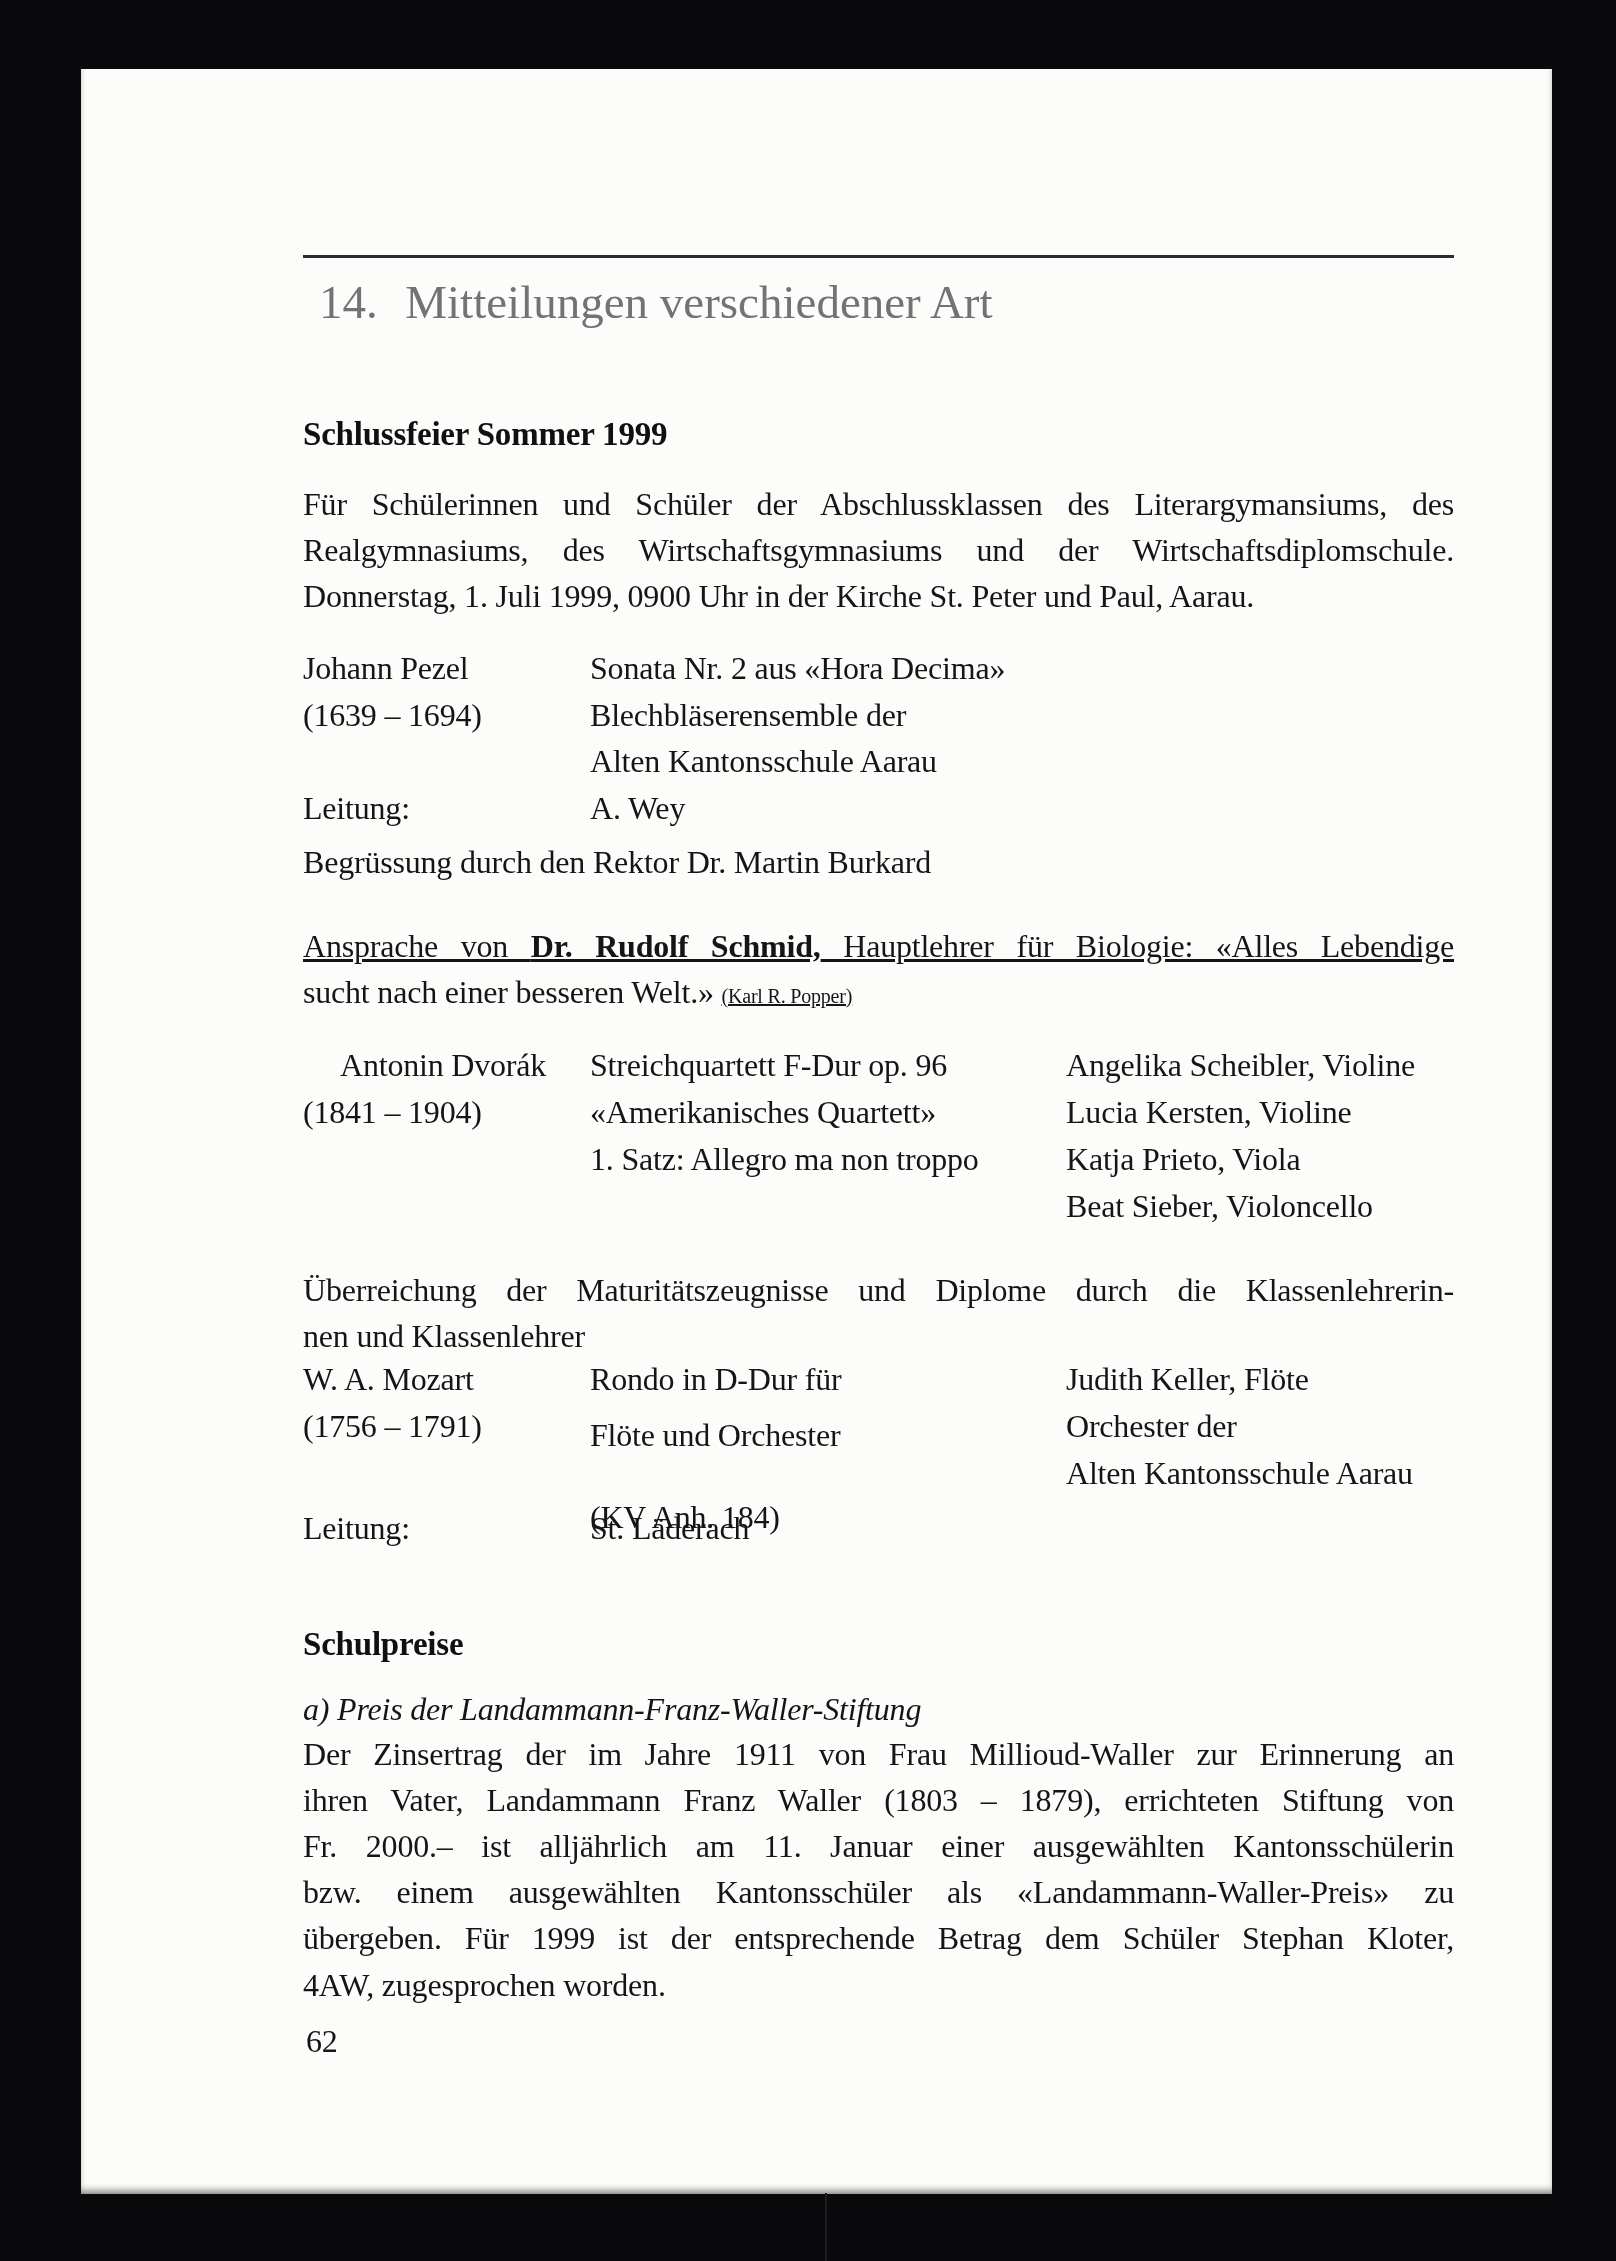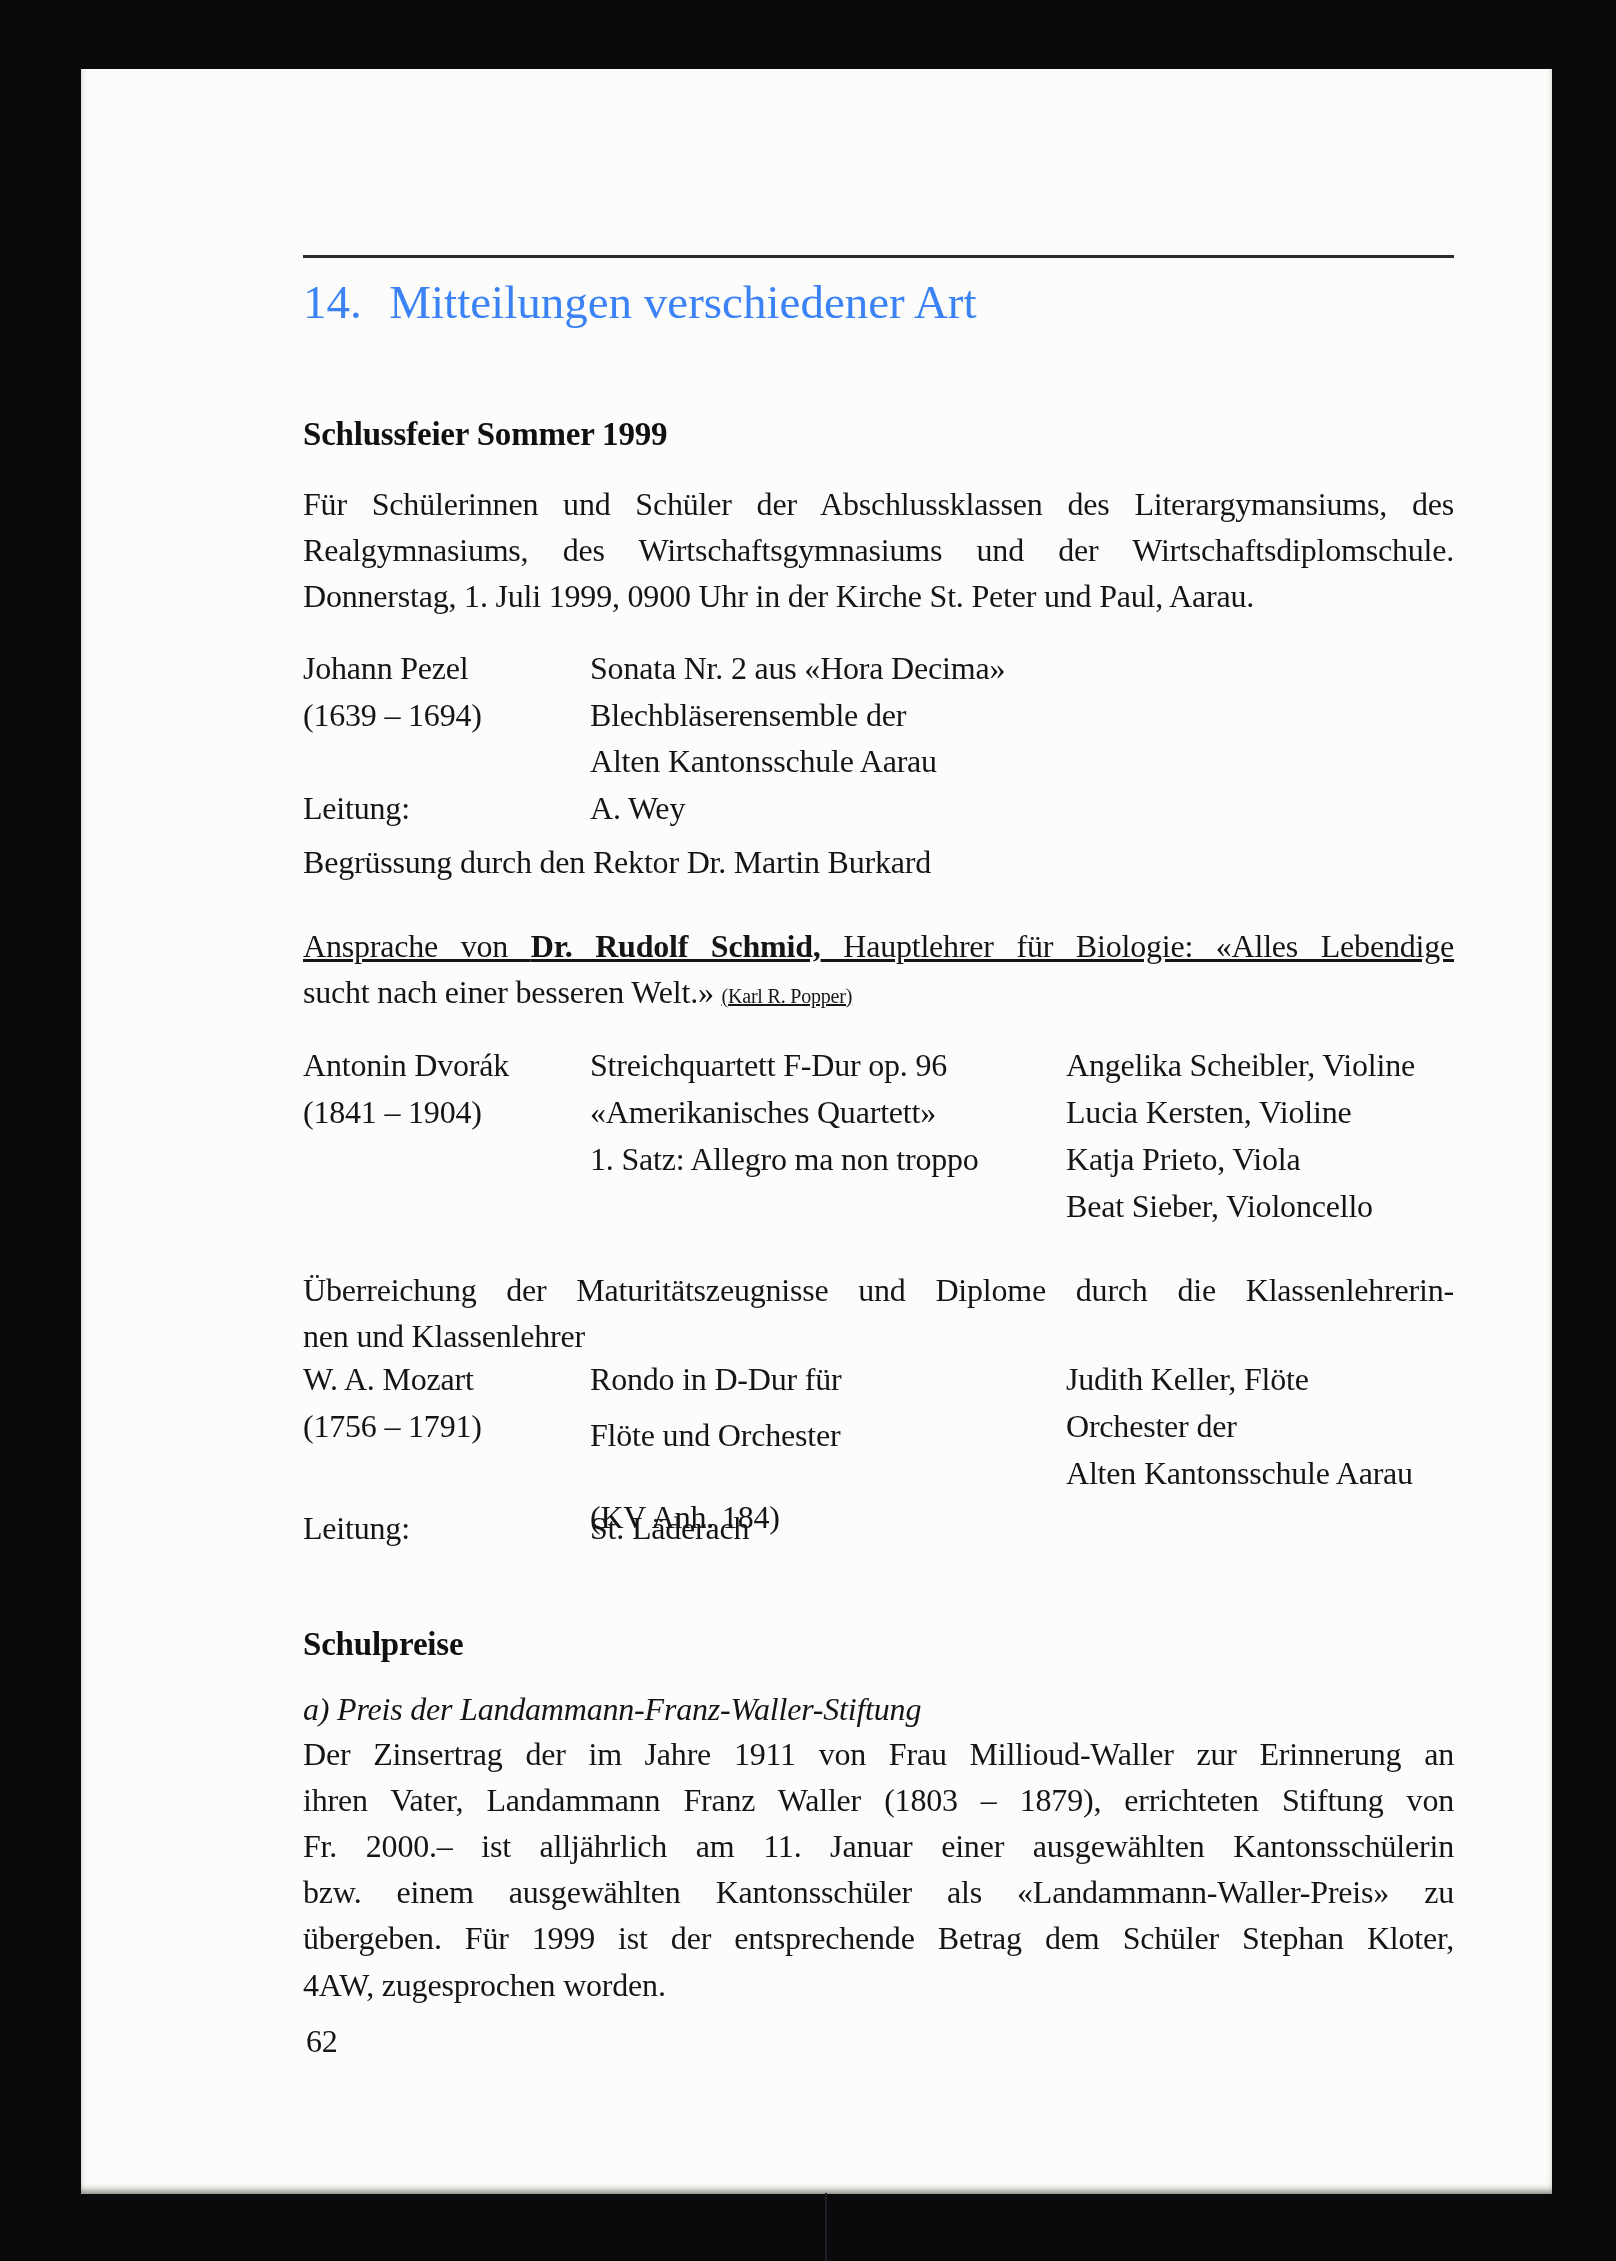--- a/index.html
+++ b/index.html
@@ -30,22 +30,22 @@
     white-space:normal;
     width:1151px;
     text-align:justify;
     text-align-last:justify;
   }
   .rule{
     position:absolute;left:303px;top:255px;width:1151px;height:3.2px;
     background:#2d2d2d;
   }
   .doc-title{
-    position:absolute;left:303px;top:275px;
-    font-size:47px;color:#3b82f6;white-space:nowrap;
+    position:absolute;left:319px;top:275px;
+    font-size:47px;color:#737373;white-space:nowrap;
   }
   .doc-title .num{margin-right:27.5px;}
   .h-bold{font-weight:bold;font-size:33px;color:#101010;}
   .bold{font-weight:bold;}
   .italic{font-style:italic;}
   .attrib{font-size:20px;text-decoration:underline;}
   .col1{left:303px;}
   .col2{left:590px;}
   .col3{left:1066px;}
 </style>
@@ -73,21 +73,21 @@
 <div class="line col2" style="top:652px;">Sonata Nr. 2 aus «Hora Decima»</div>
 <div class="line col2" style="top:699px;">Blechbläserensemble der</div>
 <div class="line col2" style="top:745px;">Alten Kantonsschule Aarau</div>
 <div class="line col2" style="top:792px;">A. Wey</div>
 
 <div class="line" style="top:846px;left:303px;">Begrüssung durch den Rektor Dr. Martin Burkard</div>
 
 <div class="line just" style="top:930px;left:303px;text-decoration:underline;"><span>Ansprache von </span><span class="bold">Dr. Rudolf Schmid,</span><span> Hauptlehrer für Biologie: «Alles Lebendige</span></div>
 <div class="line" style="top:976px;left:303px;"><span>sucht nach einer besseren Welt.» </span><span class="attrib">(Karl R. Popper)</span></div>
 
-<div class="line col1" style="top:1049px;">Antonin Dvorák</div>
+<div class="line col1" style="top:1049px;margin-left:37px;">Antonin Dvorák</div>
 <div class="line col1" style="top:1096px;">(1841 – 1904)</div>
 <div class="line col2" style="top:1049px;">Streichquartett F-Dur op. 96</div>
 <div class="line col2" style="top:1096px;">«Amerikanisches Quartett»</div>
 <div class="line col2" style="top:1143px;">1. Satz: Allegro ma non troppo</div>
 <div class="line col3" style="top:1049px;">Angelika Scheibler, Violine</div>
 <div class="line col3" style="top:1096px;">Lucia Kersten, Violine</div>
 <div class="line col3" style="top:1143px;">Katja Prieto, Viola</div>
 <div class="line col3" style="top:1190px;">Beat Sieber, Violoncello</div>
 
 <div class="line just" style="top:1274px;left:303px;">Überreichung der Maturitätszeugnisse und Diplome durch die Klassenlehrerin-</div>

